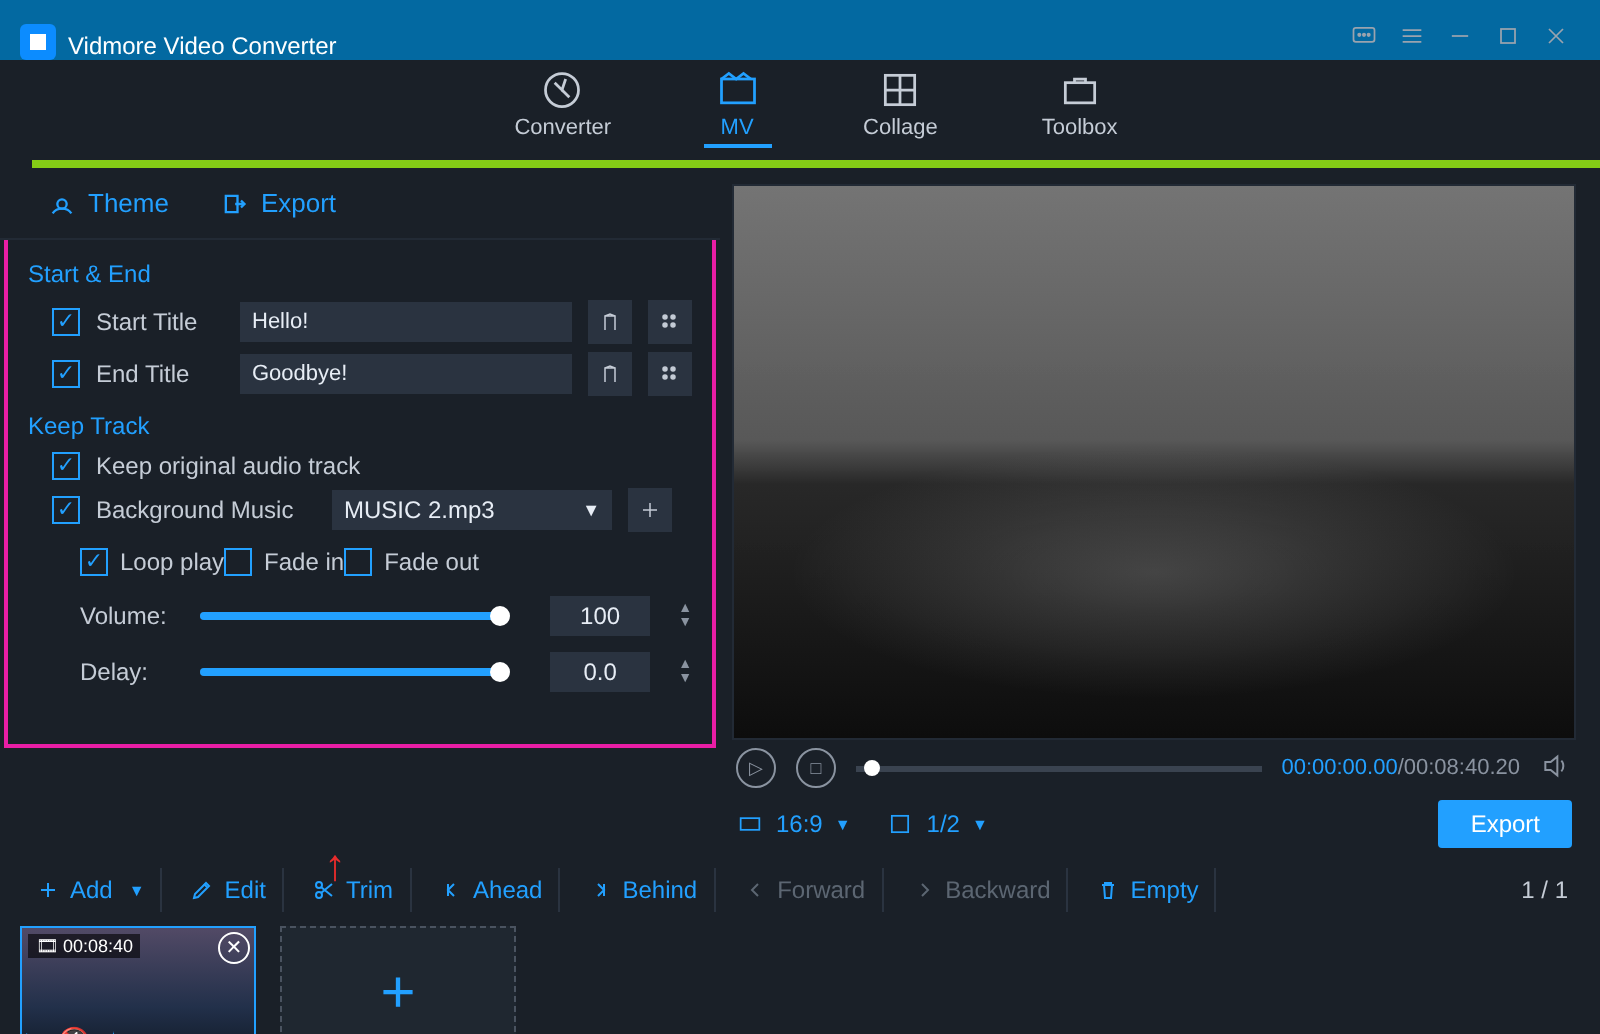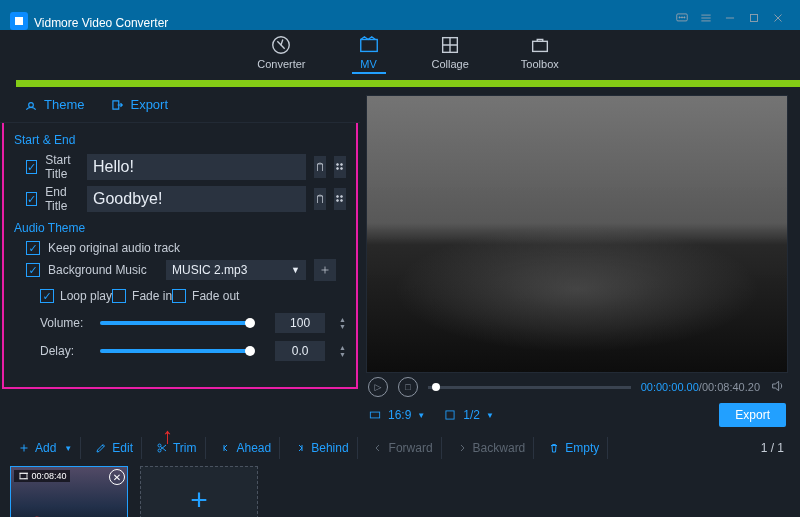--- a/index.html
+++ b/index.html
@@ -6,40 +6,40 @@
   body { background:#1a2028; color:#c5ccd6; width:800px; height:517px; overflow:hidden; font-size:12px; position:relative; }
   
   .titlebar { height:30px; display:flex; align-items:flex-end; padding:0 10px; background:#0369a1; }
   .titlebar .logo { width:18px; height:18px; background:#0c8cff; border-radius:3px; display:flex; align-items:center; justify-content:center; margin-right:6px; }
   .titlebar .logo svg{ width:12px; height:12px; }
   .titlebar .title { color:#ffffff; font-size:12px; flex:0 0 auto; }
   .titlebar .spacer{ flex:1;}
   .win-btn { width:24px; height:24px; display:flex; align-items:center; justify-content:center; color:#9aa3ae; }
   .win-btn svg{ width:14px; height:14px; stroke:#9aa3ae; fill:none; stroke-width:1.5;}
   
-  .topnav { display:flex; justify-content:center; gap:40px; padding:2px 0 6px 0; border-bottom:7px solid #84cc16;margin-left:16px;}
+  .topnav { display:flex; justify-content:center; gap:40px; padding:2px 0 6px 0; border-bottom:4px solid #84cc16;margin-left:16px;}
   .topnav .nav-item { display:flex; flex-direction:column; align-items:center; gap:2px; color:#c5ccd6; font-size:11px; padding:2px 6px; cursor:pointer;}
   .topnav .nav-item.active { color:#22a0ff; border-bottom:2px solid #22a0ff;}
   .topnav .nav-item svg { width:22px; height:22px; stroke:#c5ccd6; fill:none; stroke-width:1.5;}
   .topnav .nav-item.active svg{ stroke:#22a0ff;}
   
   .main { display:flex; height:340px; }
   .left { width:360px; padding:0; position:relative; }
   .tabs { display:flex; border-bottom:1px solid #222a35; padding:6px 14px; gap:6px;}
   .tab { display:flex; align-items:center; gap:6px; padding:4px 10px; color:#22a0ff; cursor:pointer; font-size:13px;}
   .tab svg{ width:14px; height:14px; stroke:#22a0ff; fill:none; stroke-width:2;}
   .tab.sel { border:2px solid #e91ea6; color:#e91ea6;}
   .tab.sel svg{stroke:#e91ea6;}
   .settings-panel { border:2px solid #e91ea6; border-top:none; margin:0 2px 0 2px; padding:8px 10px 18px 10px; }
   .section-head { color:#22a0ff; font-size:12px; margin:2px 0 6px 0;}
   .row { display:flex; align-items:center; gap:8px; margin:4px 0; }
   .chk { width:14px; height:14px; border:1px solid #22a0ff; display:flex; align-items:center; justify-content:center; cursor:pointer;}
   .chk.checked::after{ content:"✓"; color:#22a0ff; font-size:11px; line-height:1;}
   .row label { width:64px; font-size:12px; color:#c5ccd6;}
-  .txtfield { flex:1; background:#2a3340; border:none; color:#e7edf5; font-size:16px; padding:4px 6px; }
+  .txtfield { flex:1; background:#2a3340; border:none; color:#e7edf5; font-size:11px; padding:4px 6px; }
   .sqbtn { width:22px; height:22px; background:#2a3340; display:flex; align-items:center; justify-content:center; cursor:pointer; }
   .sqbtn svg{width:12px;height:12px;stroke:#c5ccd6;fill:none;stroke-width:1.5;}
   .indent { padding-left:12px;}
   .select { width:140px; background:#2a3340; color:#e7edf5; font-size:12px; padding:3px 6px; display:flex; justify-content:space-between; align-items:center; cursor:pointer;}
   .select .caret{font-size:9px;}
   .chk-inline{ display:flex; align-items:center; gap:6px; color:#c5ccd6; font-size:12px; cursor:pointer;}
   .optrow{ display:flex; padding-left:26px; margin:8px 0 10px 0;}
   .slider-row{ display:flex; align-items:center; gap:10px; padding-left:26px; margin:8px 0;}
   .slider-row .slabel{ width:50px; font-size:12px;}
   .slider{ width:150px; height:4px; background:#3a4350; position:relative; border-radius:2px;}
@@ -211,21 +211,21 @@
         <div class="sqbtn">
             <svg viewBox="0 0 24 24">
               <circle cx="7" cy="7" r="2" fill="#c5ccd6"></circle>
               <circle cx="15" cy="7" r="2" fill="#c5ccd6"></circle>
               <circle cx="7" cy="15" r="2" fill="#c5ccd6"></circle>
               <circle cx="15" cy="15" r="2" fill="#c5ccd6"></circle>
             </svg>
           </div>
       </div>
 
-      <div class="section-head" style="margin-top:8px">Audio Theme</div>
+      <div class="section-head" style="margin-top:8px">Keep Track</div>
       <div class="row indent">
         <div class="chk checked"></div>
         <span>Keep original audio track</span>
       </div>
       <div class="row indent">
         <div class="chk checked"></div>
         <span style="width:110px">Background Music</span>
         <div class="select">
           <span>MUSIC 2.mp3</span>
           <span class="caret">▼</span>

